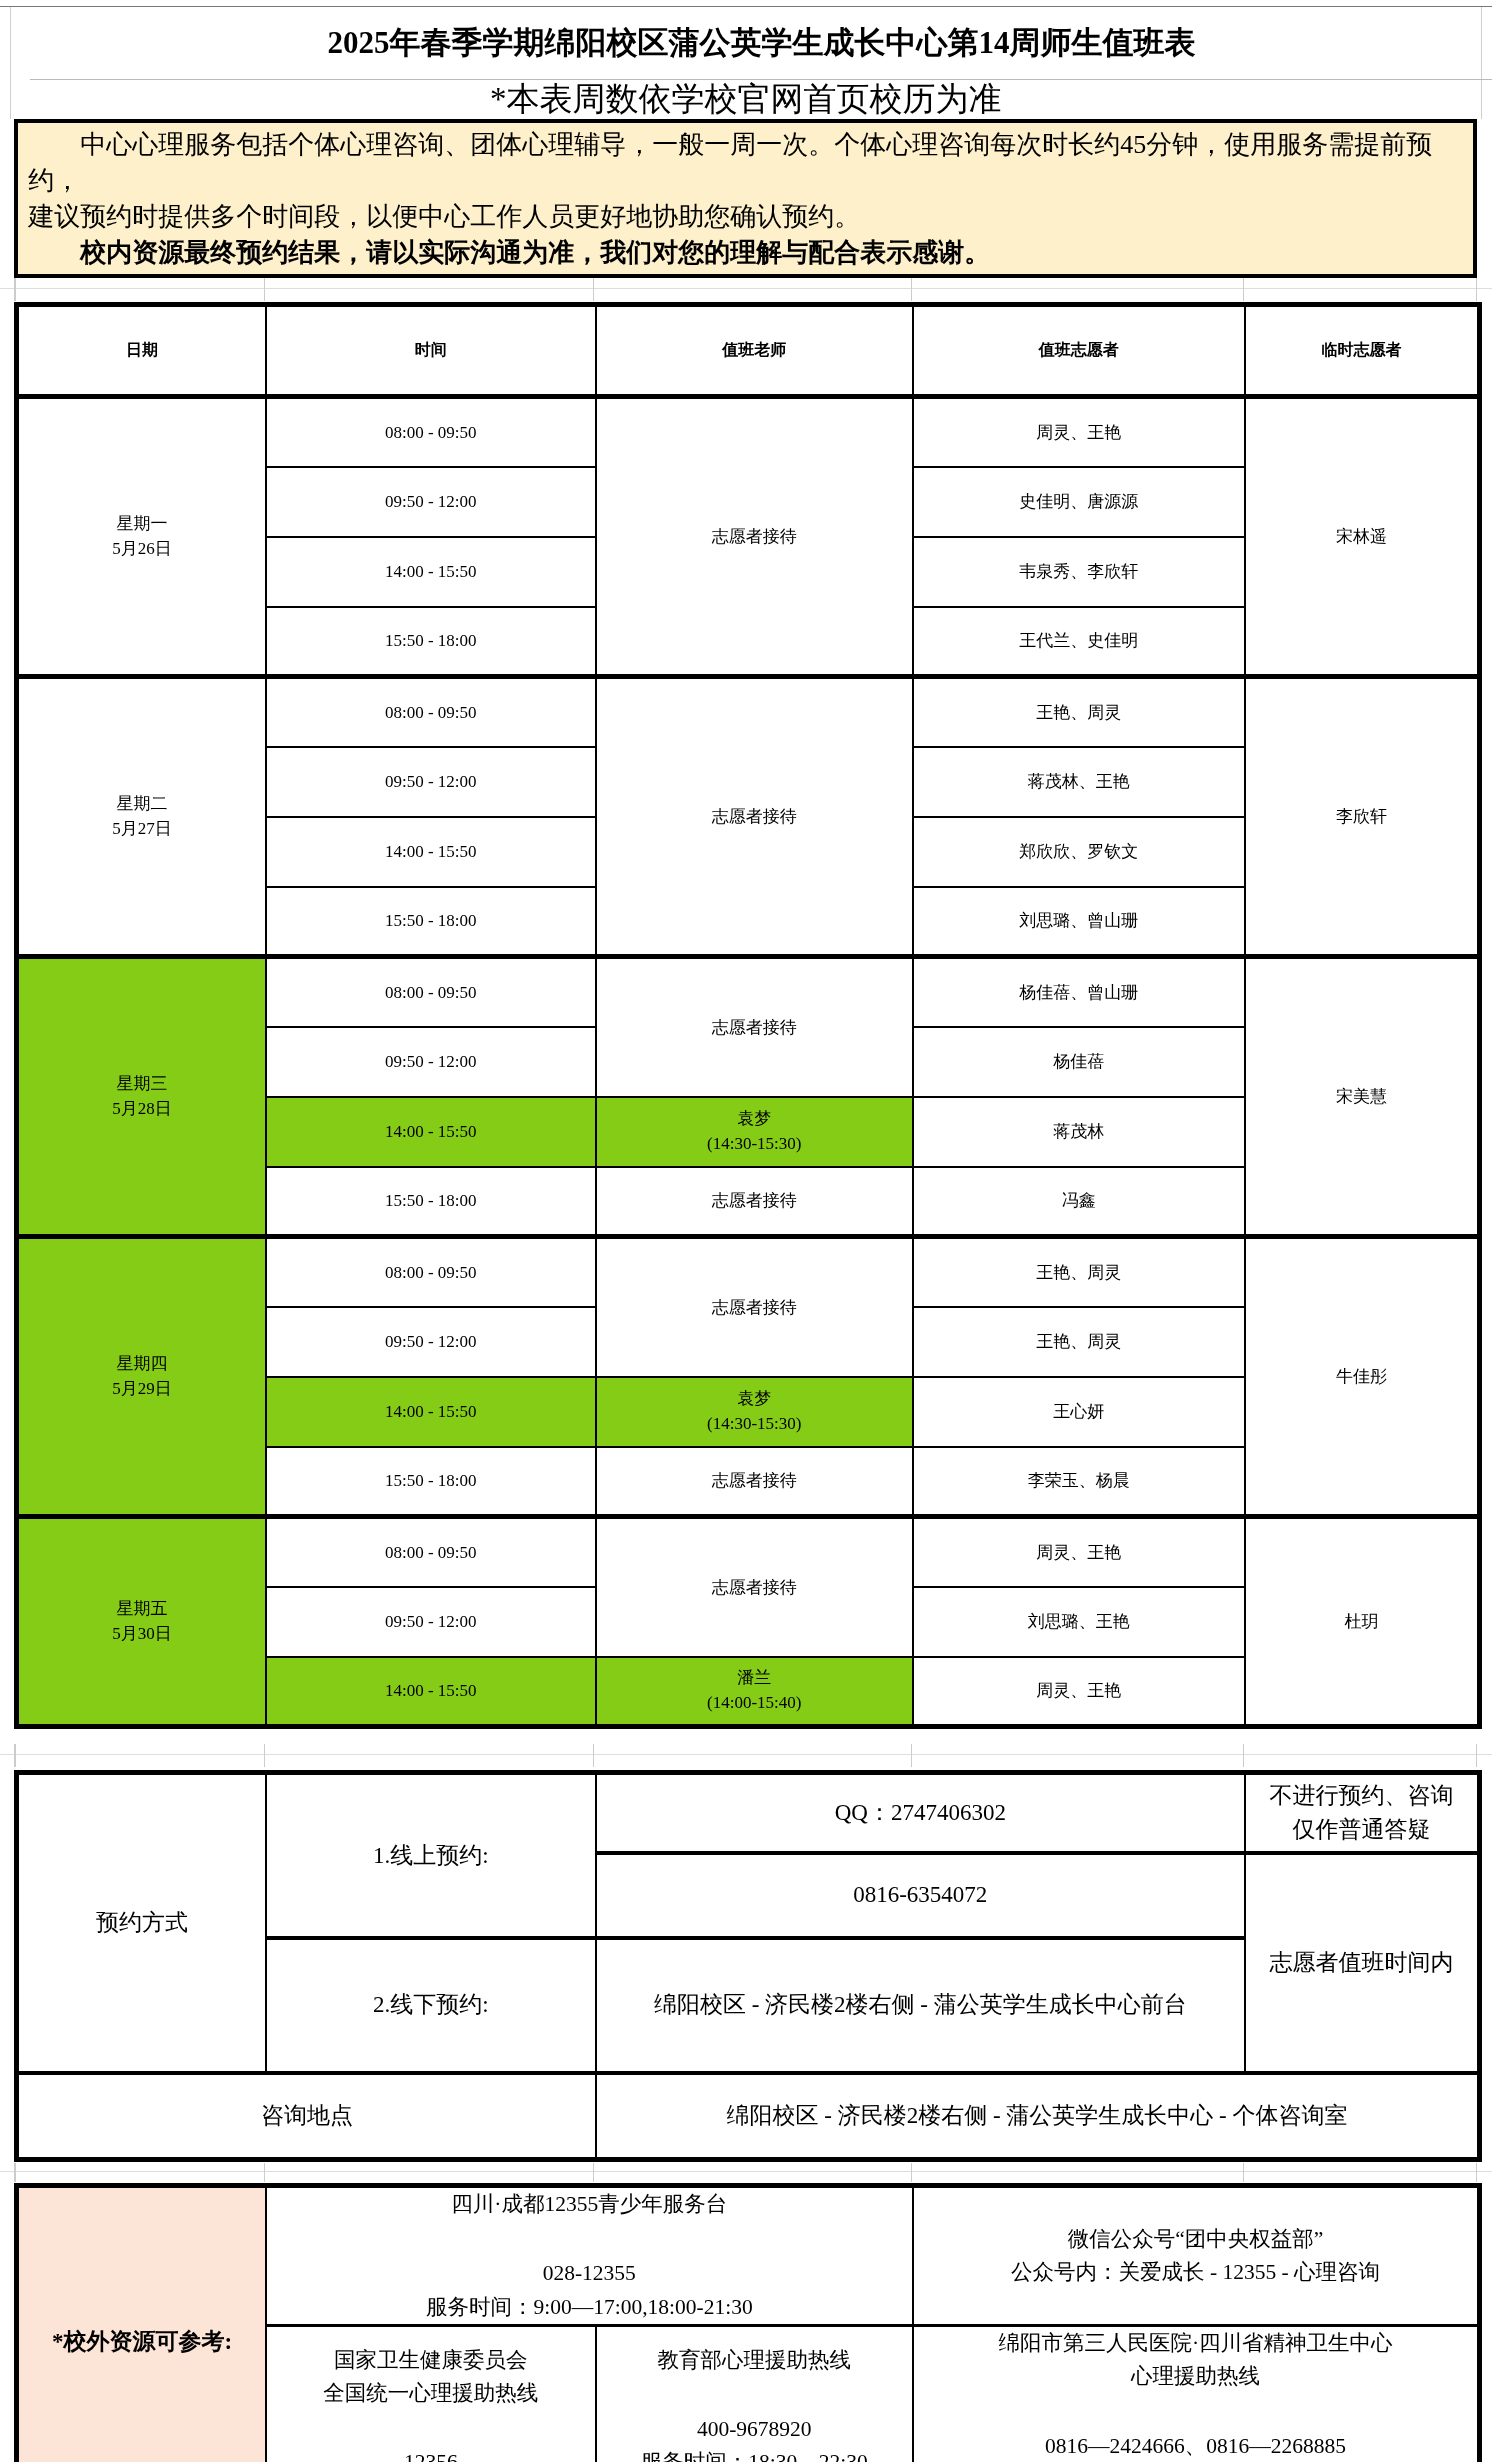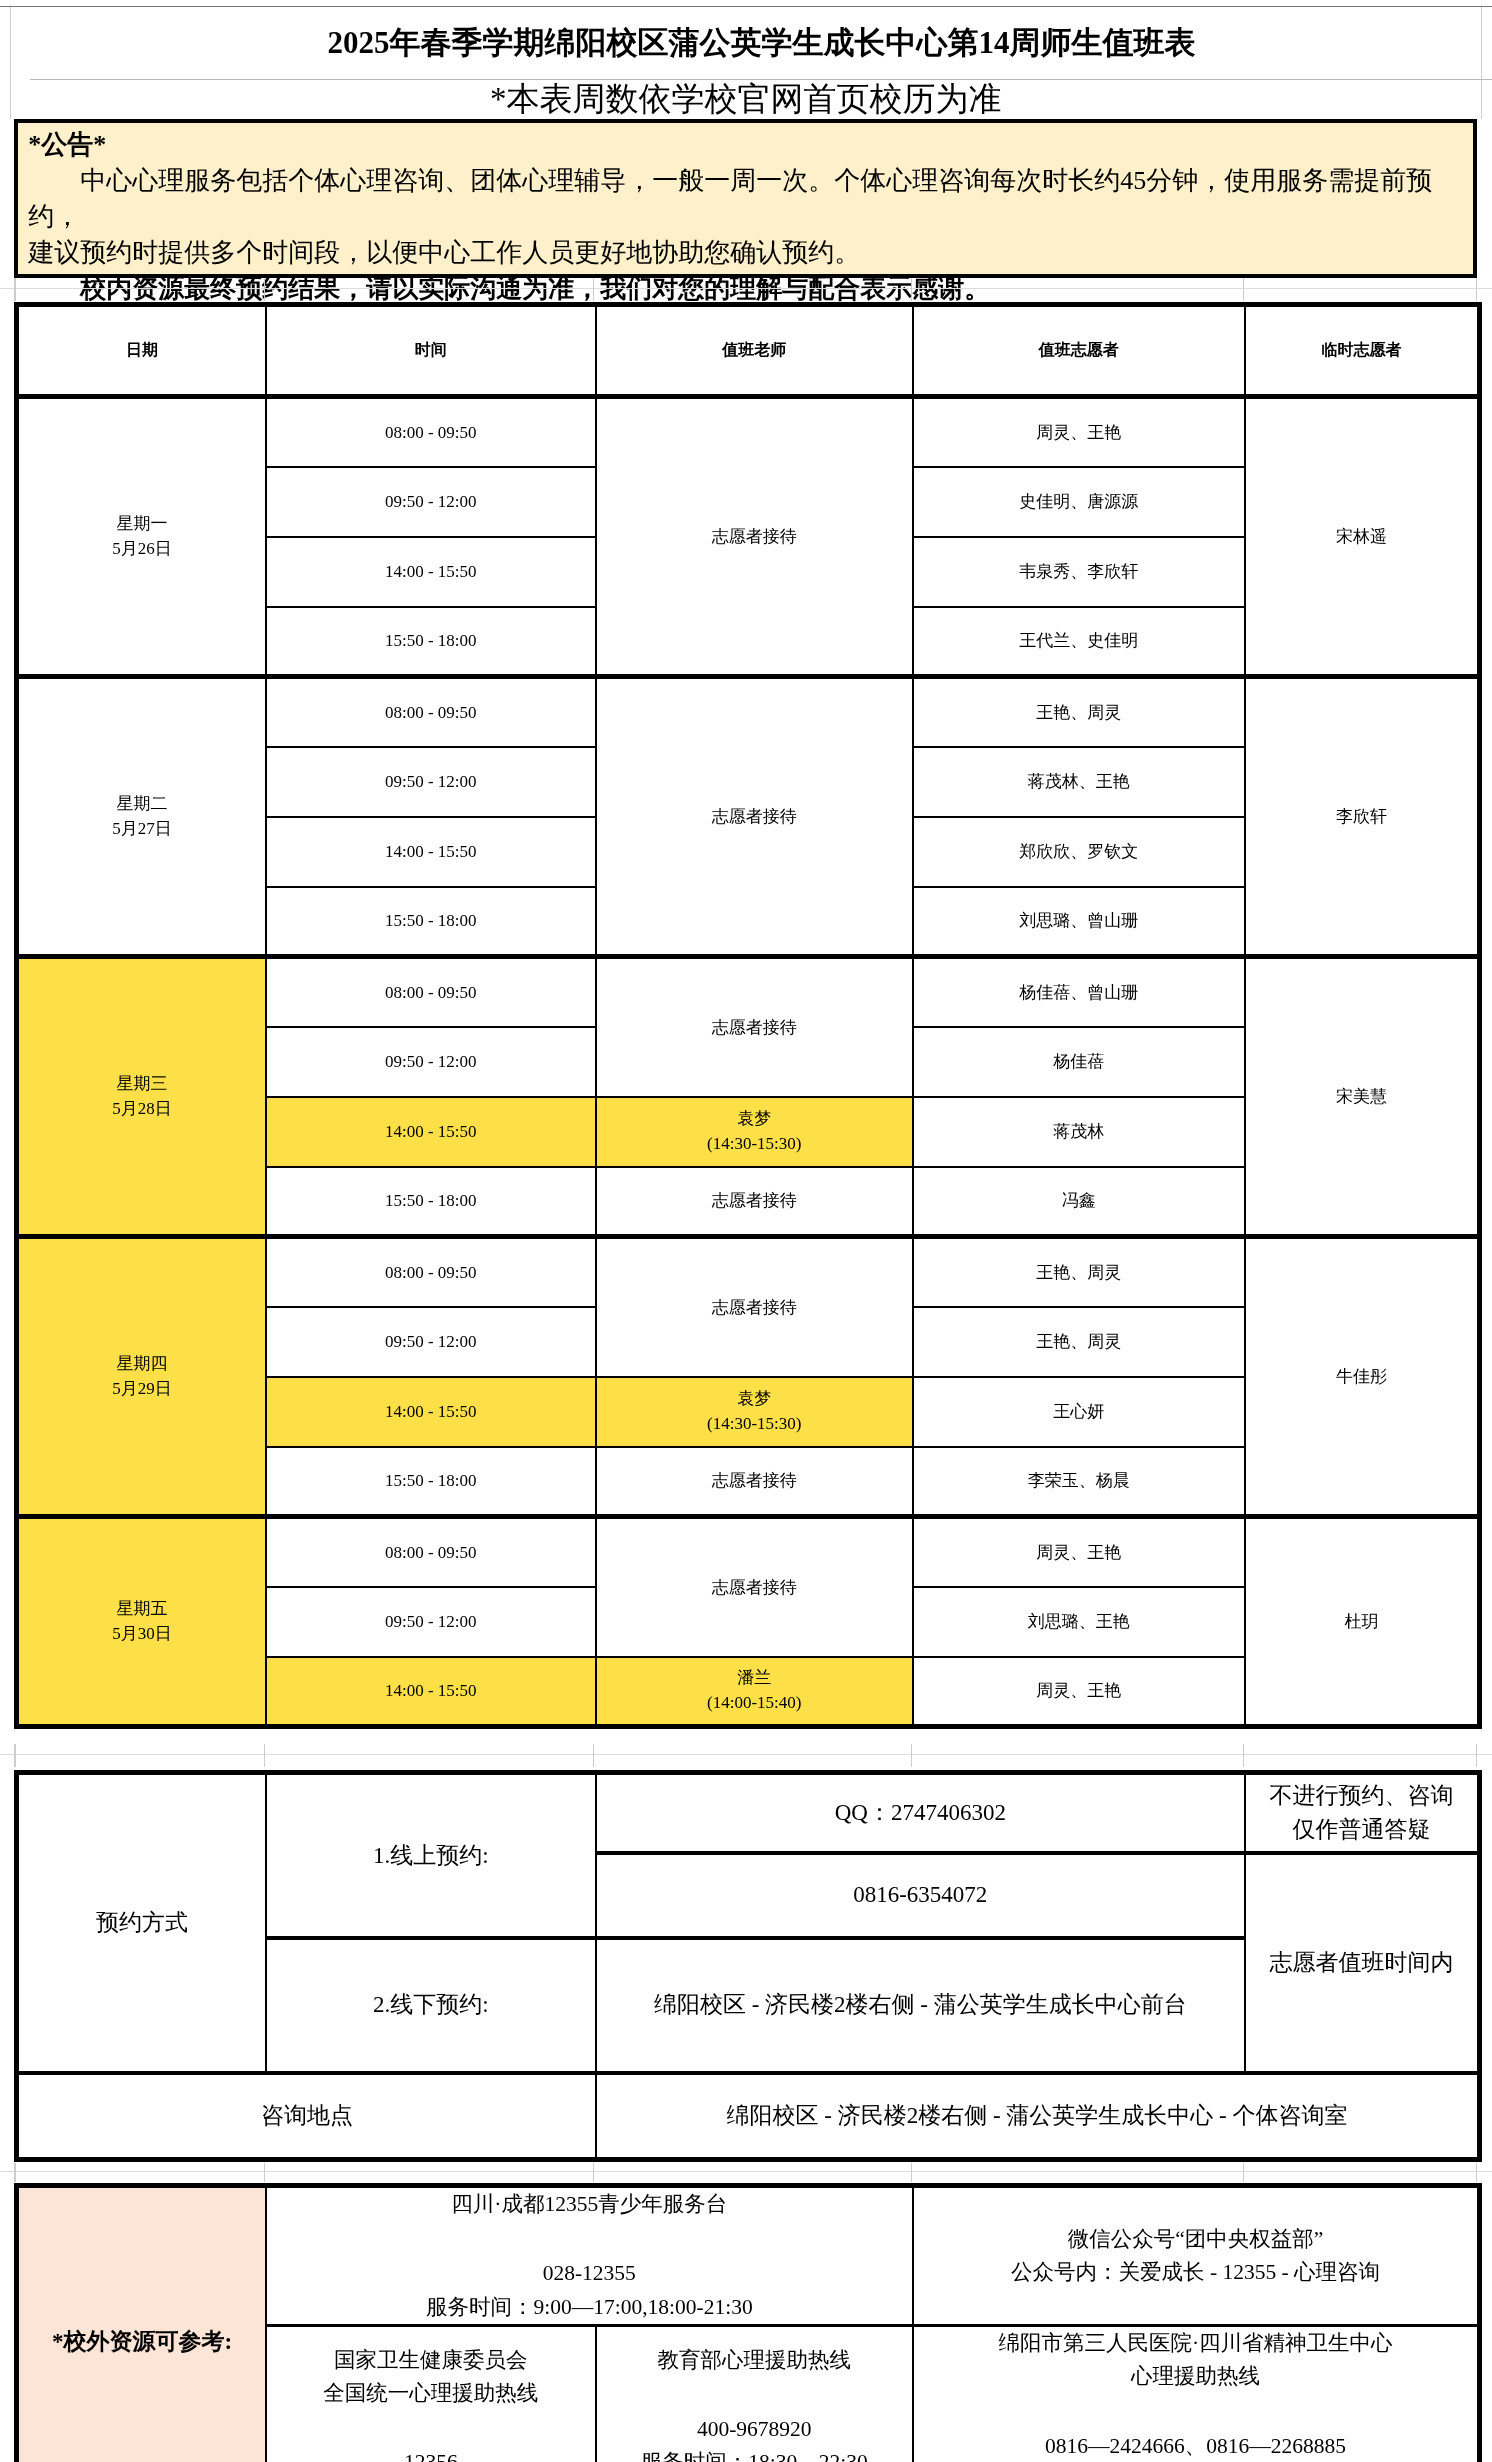--- a/index.html
+++ b/index.html
@@ -28,21 +28,21 @@
   table { border-collapse:collapse; table-layout:fixed; background:#fff; }
   td, th { text-align:center; vertical-align:middle; overflow:hidden; }
 
   
   .main { position:absolute; top:302px; left:14.3px; width:1463px; border:5px solid #000; }
   .main th { border:2.9px solid #000; border-bottom-width:5px; font-size:16px; font-weight:bold;font-family:Liberation Serif, serif; }
   .main td { border:2.1px solid #000; border-left-width:2.9px; border-right-width:2.9px; font-size:17px; line-height:1.5; }
   .main tr { height:70px; }
   .main tr.hdr { height:92px; }
   .main tr.daystart td { border-top-width:5px; }
-  .main td.green { background:#fde047; }
+  .main td.green { background:#84cc16; }
   .main .two-line div { line-height:1.45; }
 
   
   .book { position:absolute; top:1770px; left:14.3px; width:1463px; border:5px solid #000; }
   .book td { border:4.3px solid #000; border-left-width:2.9px; border-right-width:2.9px; font-size:23px; line-height:1.45; }
   .book tr.r1 { height:80px; }
   .book tr.r2 { height:85px; }
   .book tr.r3 { height:135px; }
   .book tr.r4 { height:87px; }
 
@@ -59,21 +59,20 @@
 
 <div class="sheet">
   <div class="topline"></div>
   <div class="edge-v" style="top:7.2px;height:112px;left:10px;"></div>
   <div class="edge-v" style="top:7.2px;height:112px;left:1481px;"></div>
 
   <div class="title-row">2025年春季学期绵阳校区蒲公英学生成长中心第14周师生值班表</div>
   <div class="subtitle-row">*本表周数依学校官网首页校历为准</div>
 
   <div class="notice">
-    <div class="head">*公告*</div>
     <div class="indent">中心心理服务包括个体心理咨询、团体心理辅导，一般一周一次。个体心理咨询每次时长约45分钟，使用服务需提前预约，</div>
     <div>建议预约时提供多个时间段，以便中心工作人员更好地协助您确认预约。</div>
     <div class="indent strong">校内资源最终预约结果，请以实际沟通为准，我们对您的理解与配合表示感谢。</div>
   </div>
 
   <div class="gh" style="top:288px;"></div>
   <div class="gv" style="top:278px;height:23px;left:14.3px;"></div>
   <div class="gv" style="top:278px;height:23px;left:264px;"></div>
   <div class="gv" style="top:278px;height:23px;left:593px;"></div>
   <div class="gv" style="top:278px;height:23px;left:911px;"></div>

